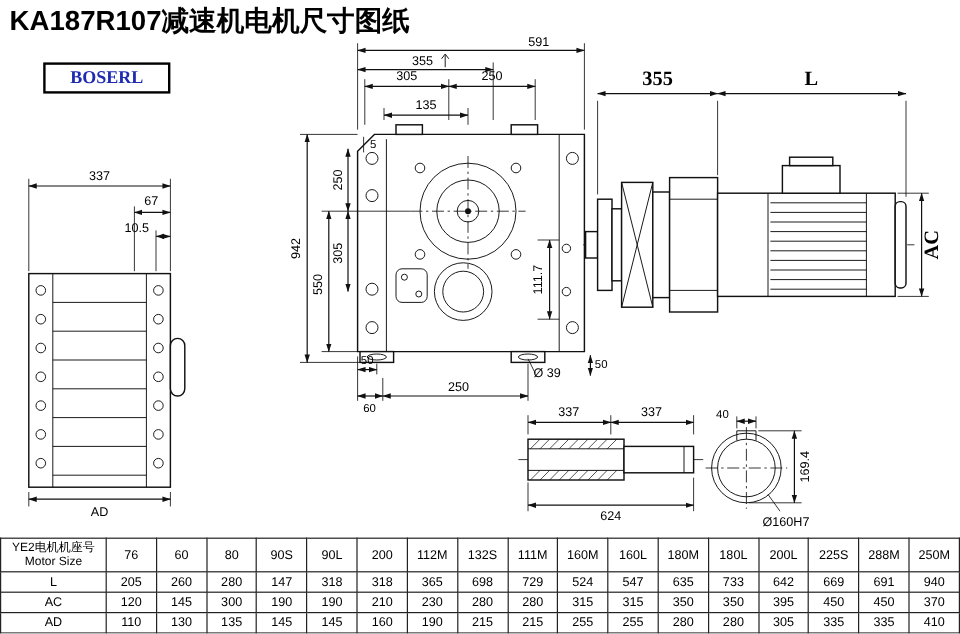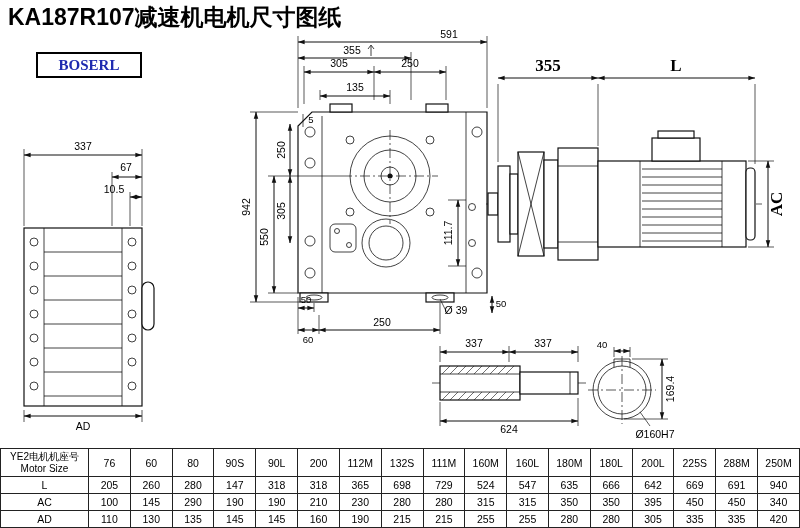--- a/index.html
+++ b/index.html
@@ -335,60 +335,60 @@
     <td>280</td>
     <td>147</td>
     <td>318</td>
     <td>318</td>
     <td>365</td>
     <td>698</td>
     <td>729</td>
     <td>524</td>
     <td>547</td>
     <td>635</td>
-    <td>666</td>
+    <td>733</td>
     <td>642</td>
     <td>669</td>
     <td>691</td>
     <td>940</td>
   </tr>
   <tr>
     <td>AC</td>
-    <td>100</td>
+    <td>120</td>
     <td>145</td>
-    <td>290</td>
+    <td>300</td>
     <td>190</td>
     <td>190</td>
     <td>210</td>
     <td>230</td>
     <td>280</td>
     <td>280</td>
     <td>315</td>
     <td>315</td>
     <td>350</td>
     <td>350</td>
     <td>395</td>
     <td>450</td>
     <td>450</td>
-    <td>340</td>
+    <td>370</td>
   </tr>
   <tr>
     <td>AD</td>
     <td>110</td>
     <td>130</td>
     <td>135</td>
     <td>145</td>
     <td>145</td>
     <td>160</td>
     <td>190</td>
     <td>215</td>
     <td>215</td>
     <td>255</td>
     <td>255</td>
     <td>280</td>
     <td>280</td>
     <td>305</td>
     <td>335</td>
     <td>335</td>
-    <td>420</td>
+    <td>410</td>
   </tr>
 </tbody>
   </table>
 
 </body></html>

